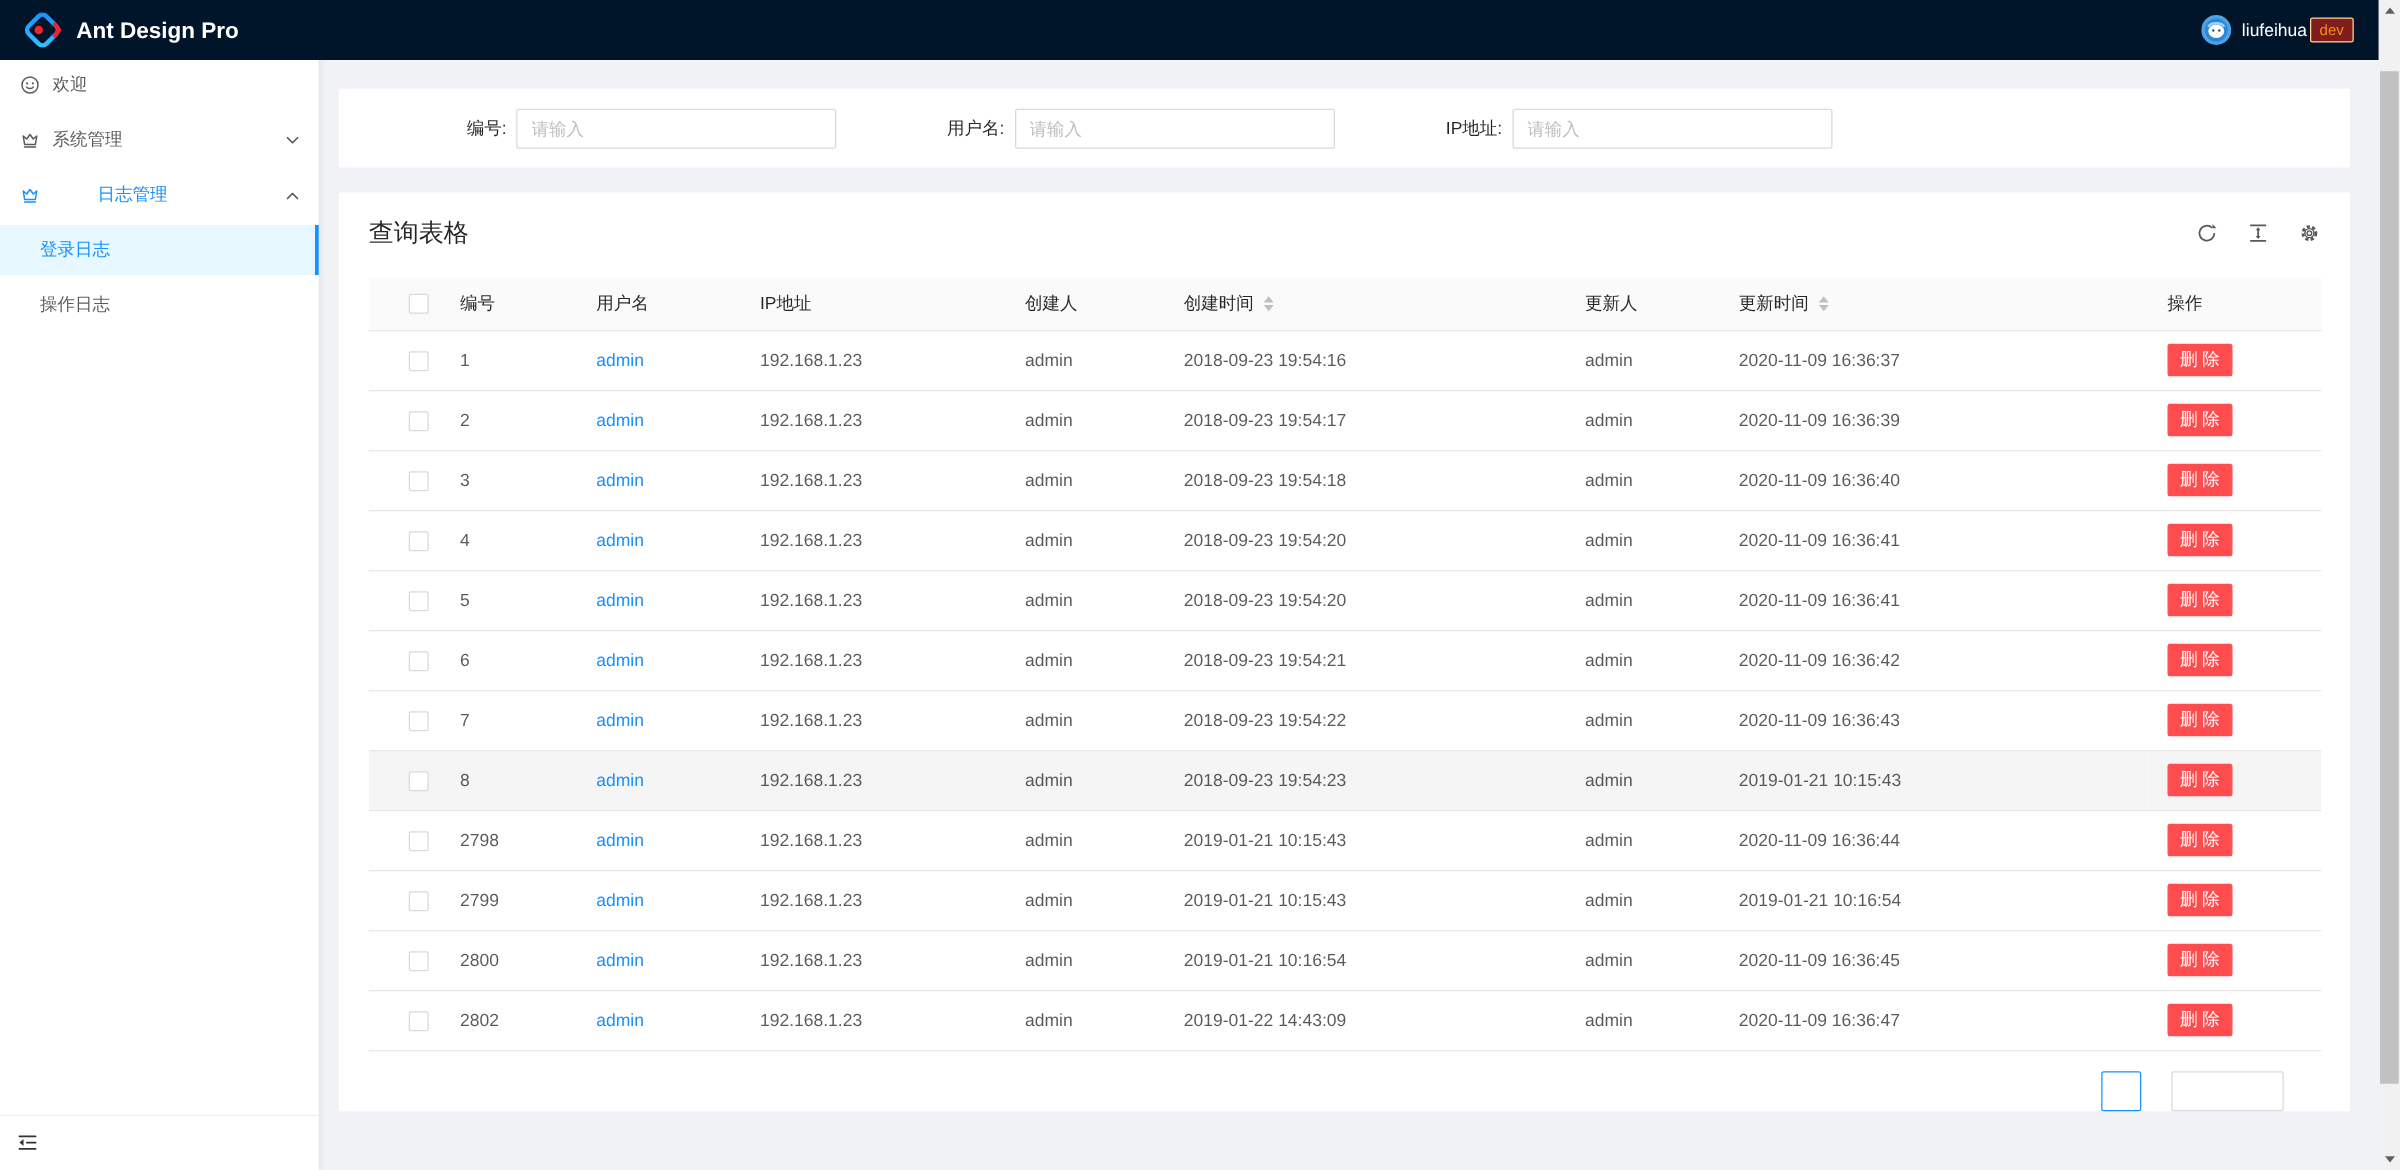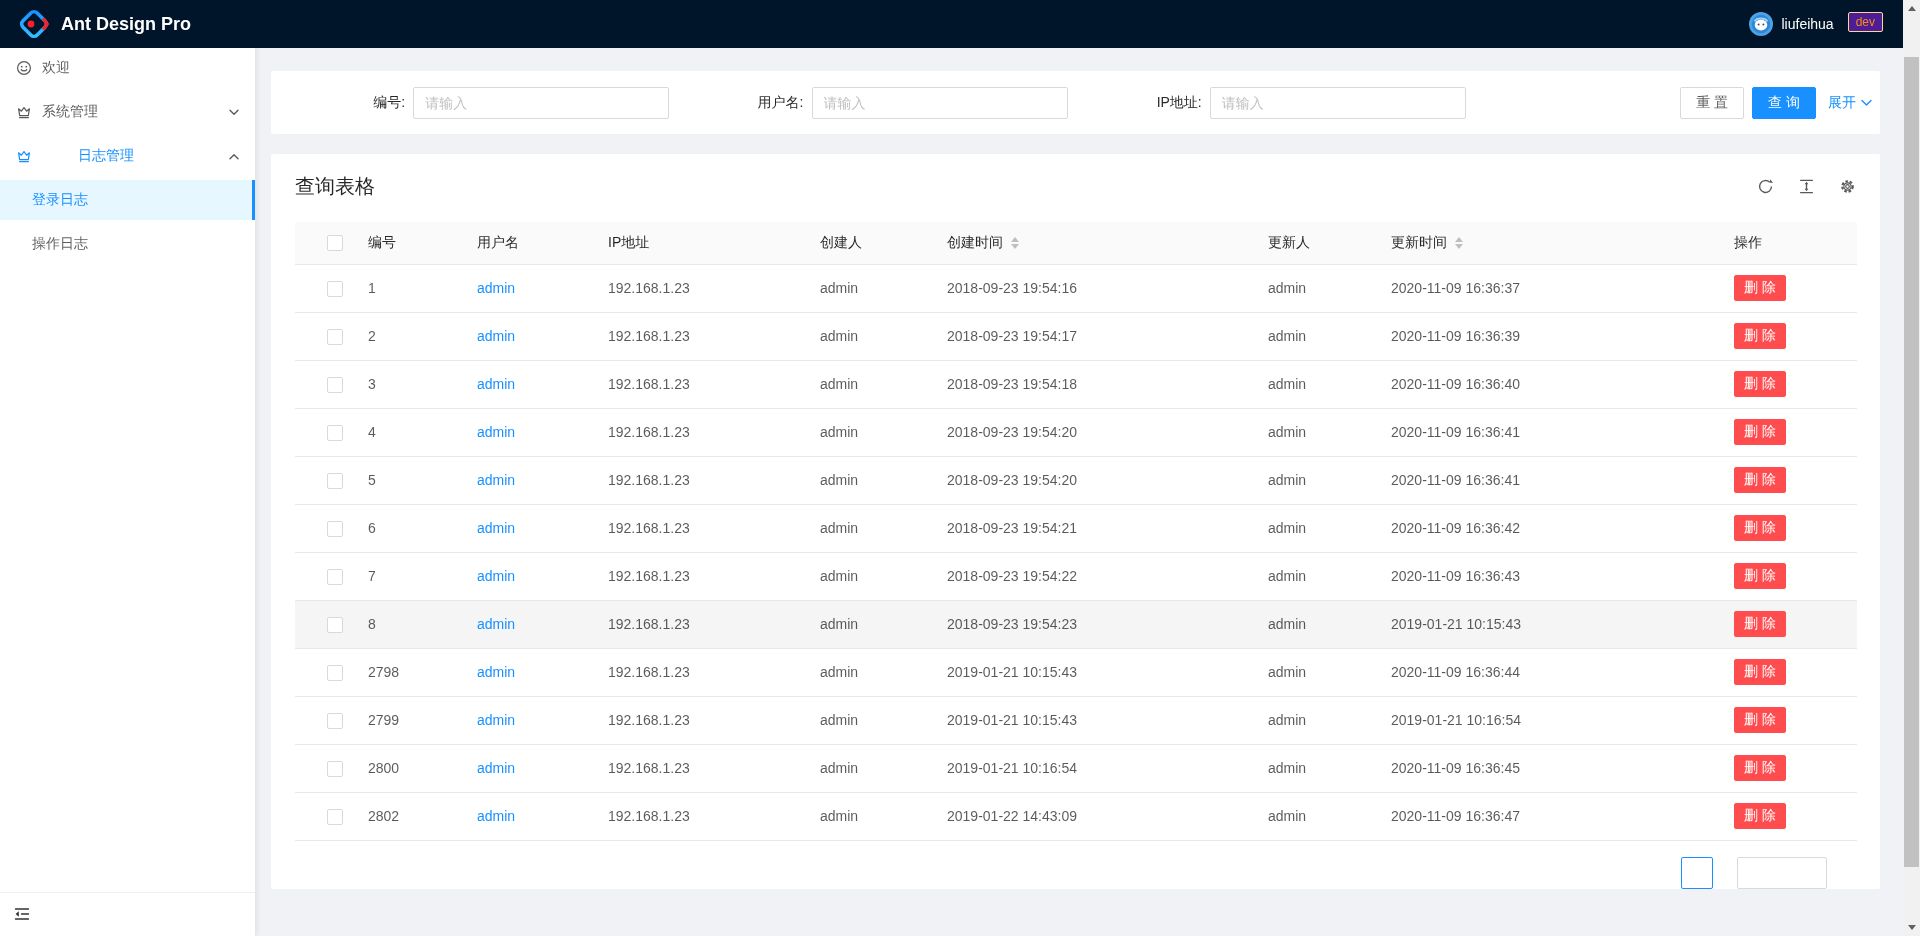--- a/index.html
+++ b/index.html
@@ -14,24 +14,24 @@
   .sb-arrow { position:absolute; left:0; width:17px; height:17px; display:flex; align-items:center; justify-content:center; }
   .sb-arrow.up { top:0; } .sb-arrow.down { bottom:0; }
   .tri-up { width:0;height:0;border-left:4px solid transparent;border-right:4px solid transparent;border-bottom:5px solid #606060; }
   .tri-down { width:0;height:0;border-left:4px solid transparent;border-right:4px solid transparent;border-top:5px solid #606060; }
   .sb-thumb { position:absolute; left:1px; top:57px; width:15px; height:810px; background:#c1c1c1; }
   
   .hdr { position:absolute; top:0; left:0; right:17px; height:48px; background:#001529; z-index:20;
          display:flex; align-items:center; padding:0 20px 0 17px; }
   .logo-wrap { display:flex; align-items:center; cursor:pointer; }
   .app-title { color:#fff; font-size:18px; font-weight:bold; margin-left:10px; white-space:nowrap; }
-  .hdr-right { margin-left:auto; display:flex; align-items:flex-start; }
+  .hdr-right { margin-left:auto; display:flex; align-items:center; }
   .user { display:flex; align-items:center; cursor:pointer; }
   .user-name { color:#fff; margin-left:8px; }
-  .env-tag { margin-left:14px; background:#4c1d95; border:1px solid #ffd591; color:#fa8c16;
+  .env-tag { margin-left:2px; background:#7f1d1d; border:1px solid #ffd591; color:#fa8c16;
              font-size:12px; line-height:18px; padding:0 7px; border-radius:2px; }
   
   .sider { position:absolute; top:40px; left:0; bottom:0; width:255px; background:#fff; z-index:10;
            box-shadow:2px 0 6px rgba(0,21,41,.08); }
   .menu { padding-top:4px; }
   .menu-item { height:40px; margin:4px 0; display:flex; align-items:center; padding:0 16px;
                color:rgba(0,0,0,.65); cursor:pointer; position:relative; }
   .mi-icon { width:16px; height:16px; margin-right:10px; display:flex; align-items:center; color:#595959; }
   .chev { margin-left:auto; color:#595959; display:flex; }
   .menu-item.sub { padding-left:32px; }
@@ -201,30 +201,20 @@
         <label>编号:</label>
         <input placeholder="请输入" style="">
       </div>
       <div class="f-col">
         <label>用户名:</label>
         <input placeholder="请输入" style="">
       </div>
       <div class="f-col">
         <label>IP地址:</label>
         <input placeholder="请输入" style="">
-      </div>
-      <div class="f-actions">
-        <button class="btn">重 置</button>
-        <button class="btn btn-primary">查 询</button>
-        <span class="expand-link">
-          <span>展开</span>
-          <svg width="11" height="8" viewBox="0 0 11 8">
-              <path d="M1 1.5 L5.5 6 L10 1.5" fill="none" stroke="#1890ff" stroke-width="1.4" stroke-linecap="round" stroke-linejoin="round"></path>
-            </svg>
-        </span>
       </div>
     </div>
   </div>
 
   <div class="card table-card">
     <div class="toolbar">
       <span class="table-title">查询表格</span>
       <div class="toolbar-icons">
         <span class="tool-icon">
           <svg width="17" height="17" viewBox="0 0 16 16">

